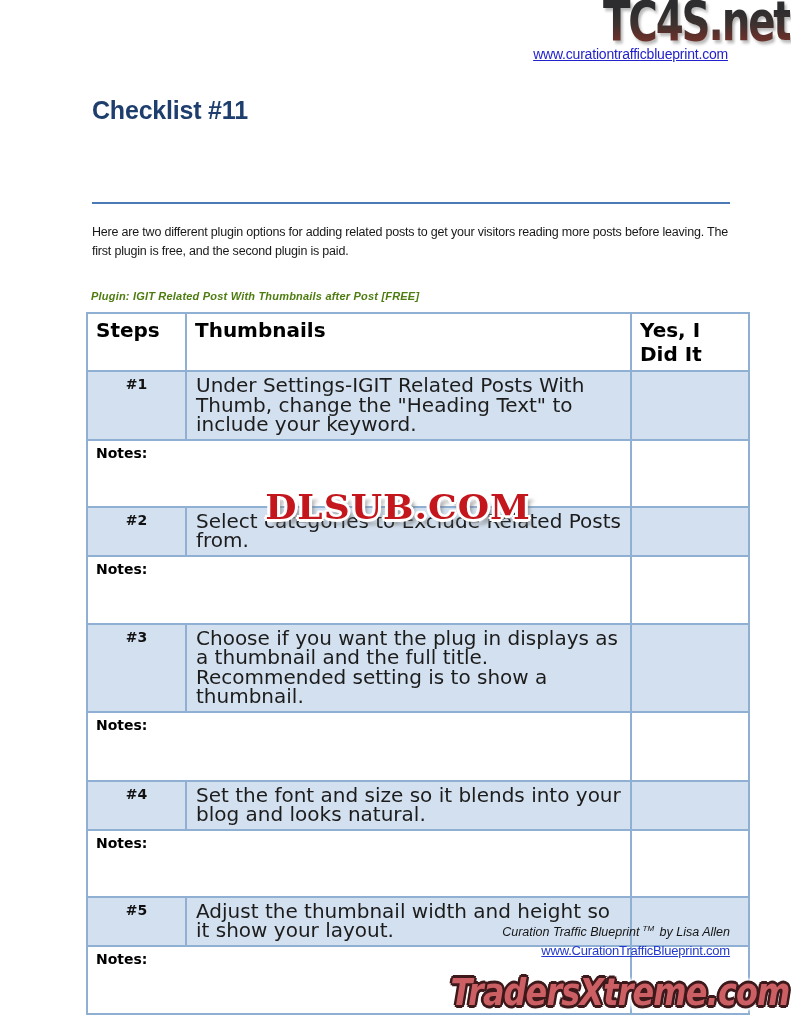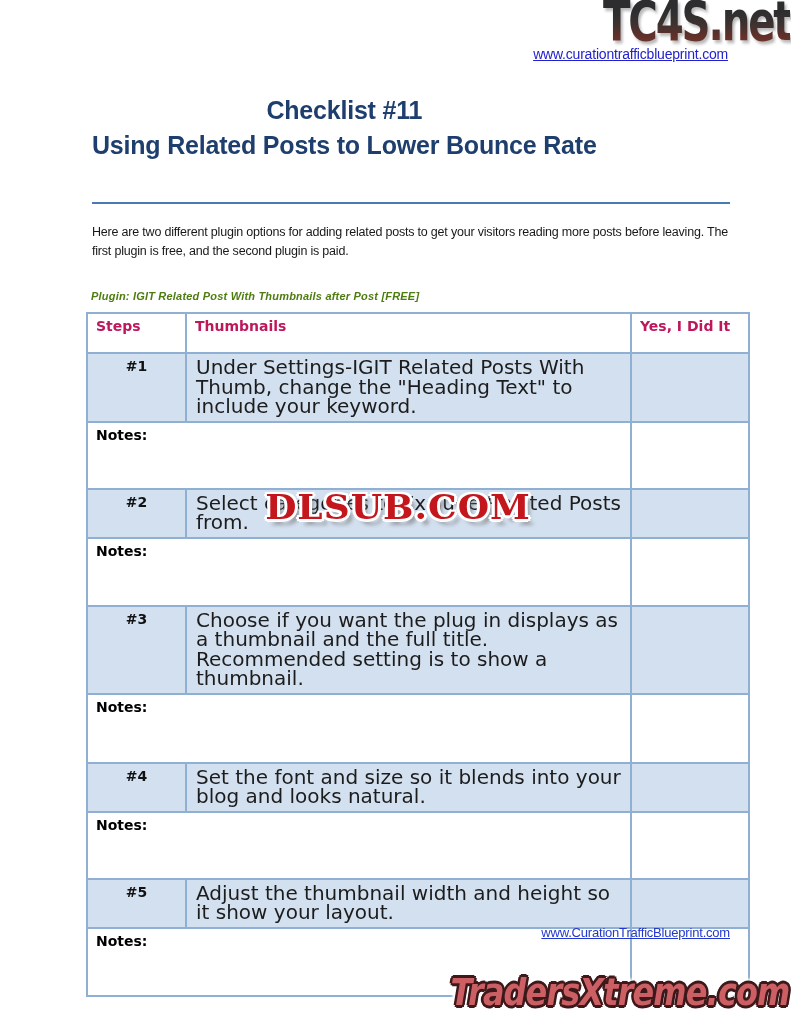--- a/index.html
+++ b/index.html
@@ -55,22 +55,22 @@
   table.checklist {
     position:absolute; left:86px; top:312px; width:662px;
     border-collapse:collapse; table-layout:fixed;
     font-family:"DejaVu Sans", sans-serif;
   }
   .checklist th, .checklist td {
     border:2px solid #8fafd3; vertical-align:top;
   }
   .checklist thead tr { height:40px; }
   .checklist th {
-    font-size:14px; text-align:left; padding:4px 8px;
-    color:#be185d; background:#fff; font-weight:bold;
+    font-size:20px; text-align:left; padding:4px 8px;
+    color:#000000; background:#fff; font-weight:bold;
   }
   td.step-cell {
     text-align:center; font-weight:bold; font-size:14px;
     padding:4px 4px; background:#d3e0ef; color:#111;
   }
   td.desc-cell {
     font-size:20px; padding:4px 9px; line-height:19.5px;
     background:#d3e0ef; color:#1c1c1c;
   }
   td.yes-step { background:#d3e0ef; }
@@ -130,21 +130,20 @@
   }
 </style>
 </head>
 <body>
 
 <div class="tc4s-logo">TC4S.net</div>
 <a class="top-link">www.curationtrafficblueprint.com</a>
 
 <div class="doc-title">
   <div>Checklist #11</div>
-  <div>Using Related Posts to Lower Bounce Rate</div>
 </div>
 <div class="title-rule"></div>
 
 <p class="intro">Here are two different plugin options for adding related posts to get your visitors reading more posts before leaving. The first plugin is free, and the second plugin is paid.</p>
 
 <h2 class="section-heading">Plugin: IGIT Related Post With Thumbnails after Post [FREE]</h2>
 
 <table class="checklist">
   <colgroup>
     <col style="width:99px">
@@ -203,16 +202,17 @@
     <tr class="nr5">
       <td class="notes-cell" colspan="2">Notes:</td>
       <td class="yes-notes"></td>
     </tr>
   </tbody>
 </table>
 
 <div class="watermark">DLSUB.COM</div>
 
 <div class="footer-credit">
+  <div><span>Curation Traffic Blueprint</span><sup>TM</sup><span> by Lisa Allen</span></div>
   <a class="footer-link">www.CurationTrafficBlueprint.com</a>
 </div>
 
 <div class="bottom-logo">TradersXtreme.com</div>
 
 </body></html>

